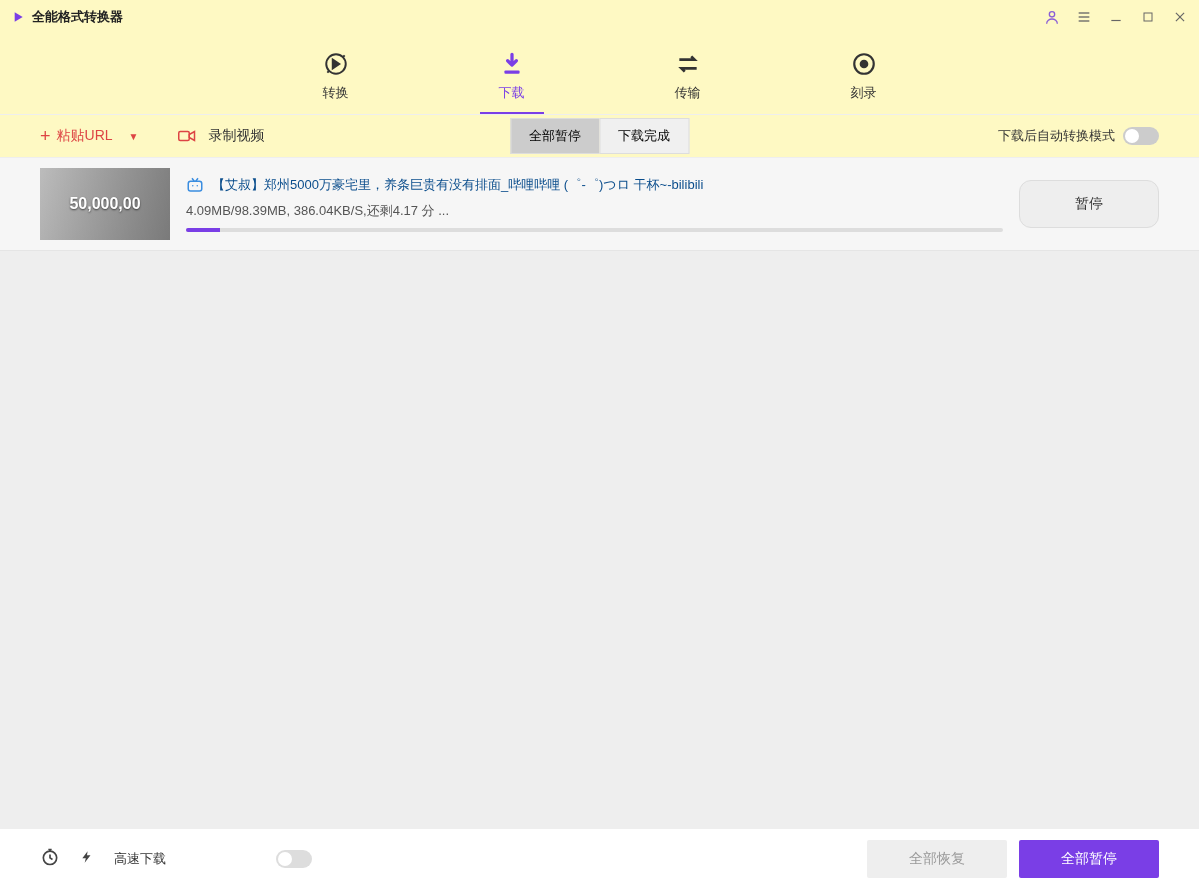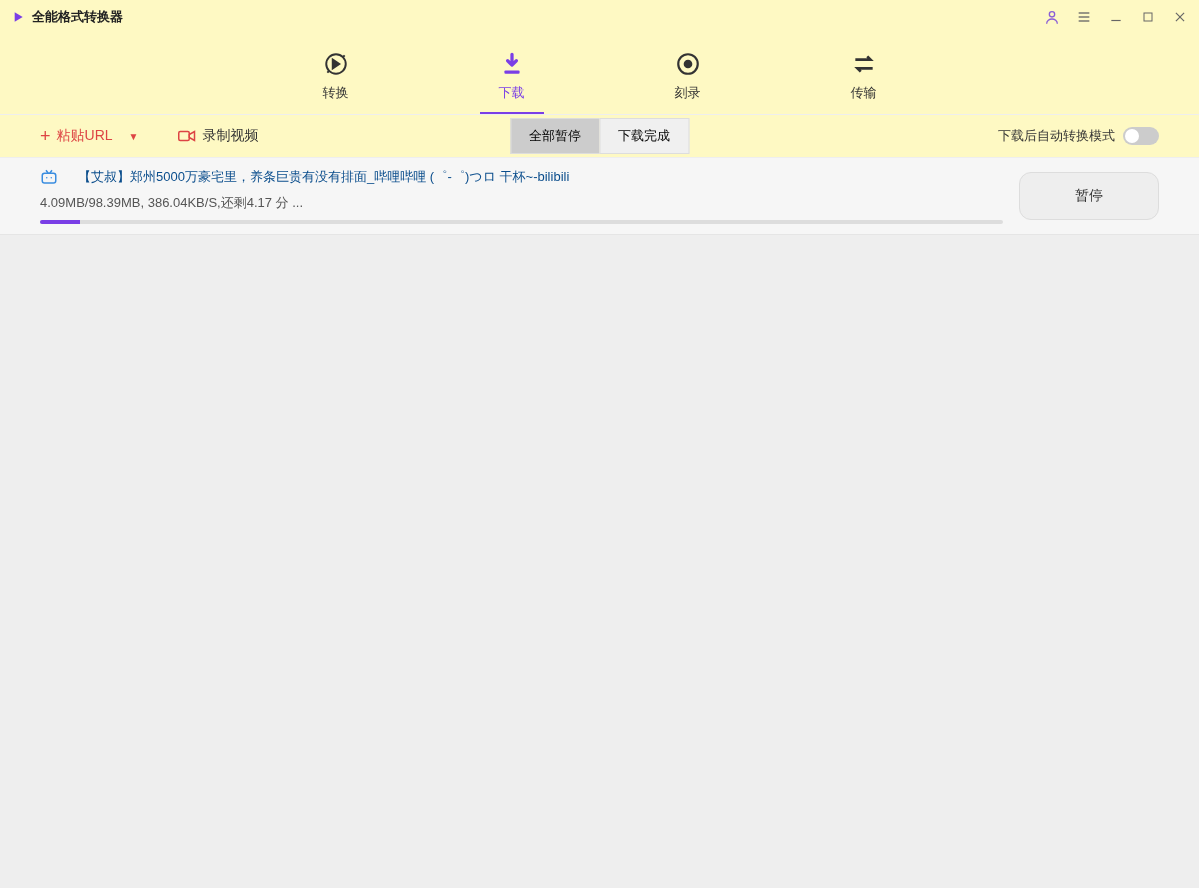--- a/index.html
+++ b/index.html
@@ -22,40 +22,40 @@
 .nav-item .nav-label { font-size: 13px; }
 .nav-item.active { color: #7a3ee6; border-bottom: 2px solid #7a3ee6; }
 .nav-item.active svg { color: #7a3ee6; }
 
 
 .sub-toolbar { display: flex; align-items: center; padding: 0 40px; height: 44px; border-top: 1px solid #eee; border-bottom: 1px solid #eee; }
 .sub-toolbar .left-actions { display: flex; align-items: center; gap: 40px; }
 .paste-url { display: flex; align-items: center; gap: 6px; color: #d44; cursor: pointer; font-size: 14px; }
 .paste-url .plus { color: #d44; font-size: 18px; }
 .paste-url .chev { color: #d44; font-size: 10px; margin-left: 10px; }
-.record { display: flex; align-items: center; gap: 6px; color: #333; cursor: pointer; font-size: 14px; justify-content: center; }
+.record { display: flex; align-items: center; gap: 12px; color: #333; cursor: pointer; font-size: 14px; justify-content: center; }
 .record svg { color: #d44; }
 
 .sub-tabs { position: absolute; left: 50%; transform: translateX(-50%); display: flex; }
 .sub-tab { padding: 8px 18px; font-size: 13px; background: #f0f0f0; border: 1px solid #ddd; cursor: pointer; }
 .sub-tab:first-child { border-right: none; }
 .sub-tab.active { background: #ccc; }
 
 .right-actions { margin-left: auto; display: flex; align-items: center; gap: 8px; font-size: 13px; color: #333; }
 .toggle { width: 36px; height: 18px; background: #ccc; border-radius: 9px; position: relative; cursor: pointer; }
 .toggle::after { content: ""; width: 14px; height: 14px; background: #fff; border-radius: 50%; position: absolute; top: 2px; left: 2px; }
 
 
 .download-list { flex: 1; background: #eee; overflow-y: auto; }
 .download-item { display: flex; align-items: center; gap: 16px; padding: 10px 40px; background: #f6f6f6; border-bottom: 1px solid #e5e5e5; }
 .thumb { width: 130px; height: 72px; background: linear-gradient(135deg,#ddd 0%,#bbb 100%); display: flex; align-items: center; justify-content: center; color: #fff; font-weight: 800; font-size: 16px; position: relative; overflow: hidden; }
 .thumb .overlay { position: absolute; inset: 0; background: linear-gradient(90deg,rgba(0,0,0,.15),rgba(0,0,0,.35)); }
 .thumb .txt { position: relative; z-index: 1; text-shadow: 0 1px 2px rgba(0,0,0,.6); }
 .info { flex: 1; display: flex; flex-direction: column; gap: 8px; }
-.info .title-row { display: flex; align-items: center; gap: 20px; }
+.info .title-row { display: flex; align-items: center; gap: 8px; }
 .info .title-row svg { color: #3a8de0; flex-shrink: 0; }
 .info .title-text { font-size: 13px; color: #0a4d8c; }
 .info .status { font-size: 13px; color: #555; }
 .progress { width: 100%; height: 4px; background: #ddd; border-radius: 2px; overflow: hidden; }
 .progress .bar { height: 100%; background: #7a3ee6; }
 .pause-btn { width: 140px; height: 48px; background: #eee; border: 1px solid #ddd; font-size: 14px; color: #333; cursor: pointer; border-radius: 12px; }
 
 
 .bottom-bar { height: 60px; display: flex; align-items: center; padding: 0 40px; gap: 20px; border-top: 1px solid #eee; background: #fff; }
 .bottom-bar .clock { color: #444; }
@@ -128,34 +128,34 @@
       <div class="nav-icon">
         <svg width="26" height="26" viewBox="0 0 24 24" fill="currentColor">
             <path d="M12 3v10m0 0l-4-4m4 4l4-4" stroke="currentColor" stroke-width="3" fill="none" stroke-linecap="round"></path>
             <rect x="5" y="18" width="14" height="3" rx="1"></rect>
           </svg>
       </div>
       <span class="nav-label">下载</span>
     </div>
     <div class="nav-item">
       <div class="nav-icon">
+        <svg width="26" height="26" viewBox="0 0 24 24" fill="none" stroke="currentColor" stroke-width="2.5">
+            <path d="M4 8h14l-3-3M20 16H6l3 3"></path>
+          </svg>
+      </div>
+      <span class="nav-label">传输</span>
+    </div>
+    <div class="nav-item">
+      <div class="nav-icon">
         <svg width="26" height="26" viewBox="0 0 24 24" fill="none" stroke="currentColor" stroke-width="2">
             <circle cx="12" cy="12" r="9"></circle>
             <circle cx="12" cy="12" r="3" fill="currentColor"></circle>
           </svg>
       </div>
       <span class="nav-label">刻录</span>
-    </div>
-    <div class="nav-item">
-      <div class="nav-icon">
-        <svg width="26" height="26" viewBox="0 0 24 24" fill="none" stroke="currentColor" stroke-width="2.5">
-            <path d="M4 8h14l-3-3M20 16H6l3 3"></path>
-          </svg>
-      </div>
-      <span class="nav-label">传输</span>
     </div>
   </div>
 
   <div class="sub-toolbar" style="position:relative;">
     <div class="left-actions">
       <div class="paste-url">
         <span class="plus">+</span>
         <span>粘贴URL</span>
         <span class="chev">▼</span>
       </div>
@@ -172,33 +172,56 @@
       <div class="sub-tab">下载完成</div>
     </div>
     <div class="right-actions">
       <span>下载后自动转换模式</span>
       <div class="toggle"></div>
     </div>
   </div>
 
   <div class="download-list">
     <div class="download-item">
+      <div class="thumb">
+        <div class="overlay"></div>
+        <div class="txt">50,000,00</div>
+      </div>
       <div class="info">
         <div class="title-row">
           <svg width="18" height="18" viewBox="0 0 24 24">
               <rect x="3" y="7" width="18" height="13" rx="3" fill="none" stroke="currentColor" stroke-width="2"></rect>
               <path d="M8 3l3 4M16 3l-3 4" stroke="currentColor" stroke-width="2"></path>
               <circle cx="9" cy="13" r="1" fill="currentColor"></circle>
               <circle cx="15" cy="13" r="1" fill="currentColor"></circle>
             </svg>
           <span class="title-text">【艾叔】郑州5000万豪宅里，养条巨贵有没有排面_哔哩哔哩 (゜-゜)つロ 干杯~-bilibili</span>
         </div>
         <div class="status">4.09MB/98.39MB, 386.04KB/S,还剩4.17 分 ...</div>
         <div class="progress">
           <div class="bar" id="progress-bar" style="width: 4.2%;"></div>
         </div>
       </div>
       <button class="pause-btn">暂停</button>
     </div>
   </div>
 
+  <div class="bottom-bar">
+    <div class="clock">
+      <svg width="20" height="20" viewBox="0 0 24 24" fill="none" stroke="currentColor" stroke-width="2">
+          <circle cx="12" cy="13" r="8"></circle>
+          <path d="M12 9v4l3 2M10 3h4M12 3v2"></path>
+        </svg>
+    </div>
+    <div class="bolt">
+      <svg width="14" height="18" viewBox="0 0 24 24" fill="currentColor">
+          <path d="M13 2L4 14h6l-2 8 10-13h-6z"></path>
+        </svg>
+    </div>
+    <span class="speed-label">高速下载</span>
+    <div class="speed-toggle"></div>
+    <div class="btns">
+      <button class="btn resume">全部恢复</button>
+      <button class="btn pause-all">全部暂停</button>
+    </div>
+  </div>
 
 </div>
 
 </body></html>

